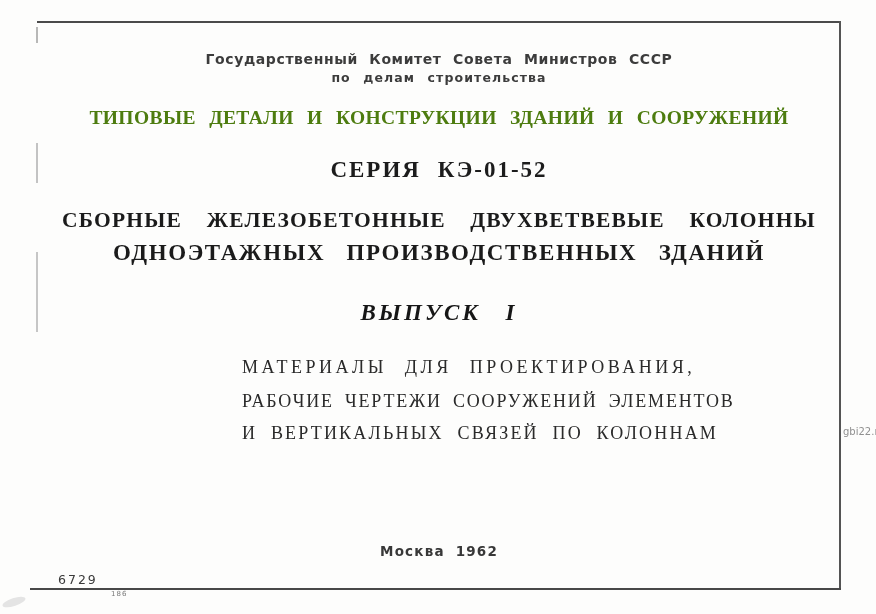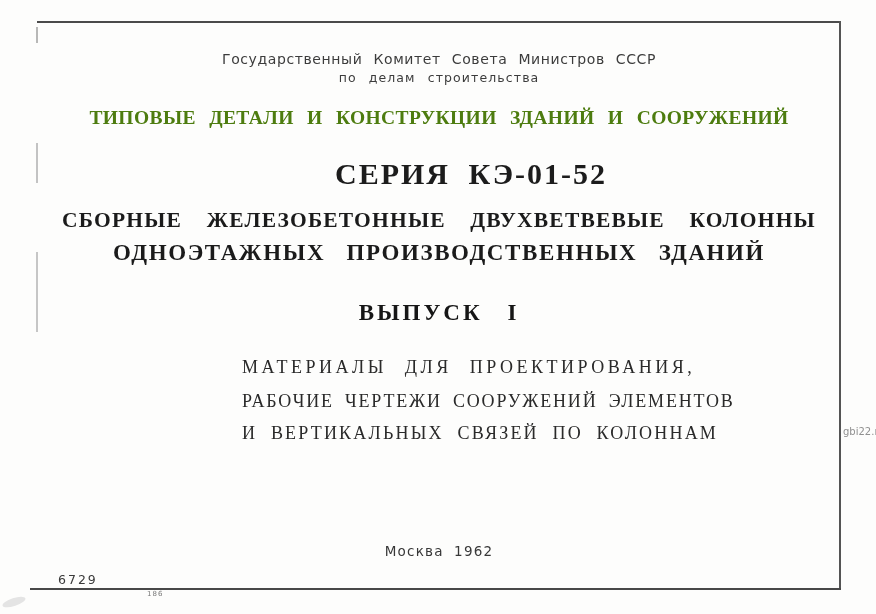--- a/index.html
+++ b/index.html
@@ -13,41 +13,41 @@
   }
   
   .b-top{position:absolute;left:37px;top:21px;width:804px;height:2px;background:#4b4b4b;}
   .b-right{position:absolute;left:839px;top:21px;width:2px;height:568px;background:#545454;}
   .b-bottom{position:absolute;left:30px;top:588px;width:811px;height:2px;background:#484848;}
   .tick-tl{position:absolute;left:36px;top:27px;width:2px;height:16px;background:#9a9a9a;opacity:.7;}
   .seg1{position:absolute;left:36px;top:143px;width:2px;height:40px;background:#c3c3c3;}
   .seg2{position:absolute;left:36px;top:252px;width:2px;height:80px;background:#c6c6c6;}
   .smudge{position:absolute;left:2px;top:598px;width:24px;height:8px;background:#e4e4e4;border-radius:50%;transform:rotate(-18deg);}
 
-  .center{position:absolute;left:37px;width:804px;text-align:center;white-space:nowrap;}
+  .center{position:absolute;left:37px;width:804px;text-align:center;white-space:nowrap;font-weight:bold;}
 
   
   .org1{top:51px;font-size:14px;letter-spacing:.6px;word-spacing:6px;color:#3c3c3c;}
   .org2{top:70px;font-size:12.5px;letter-spacing:1.1px;word-spacing:7px;color:#3c3c3c;}
   .imprint{top:543px;font-size:13.5px;letter-spacing:1.2px;word-spacing:5px;color:#383838;}
 
   
   .caption{top:107px;font-family:"Liberation Serif",serif;font-weight:600;font-size:19.5px;letter-spacing:.4px;word-spacing:8px;color:#4d7c0f;}
-  .series{top:157px;font-family:"Liberation Serif",serif;font-weight:700;font-size:30px;letter-spacing:2px;word-spacing:9px;color:#1c1c1c;padding-left:32px;}
+  .series{top:157px;font-family:"Liberation Serif",serif;font-weight:700;font-size:23px;letter-spacing:2px;word-spacing:9px;color:#1c1c1c;}
   .title1{top:208px;font-family:"Liberation Serif",serif;font-weight:700;font-size:21.5px;letter-spacing:1.2px;word-spacing:18px;color:#1b1b1b;}
   .title2{top:240px;font-family:"Liberation Serif",serif;font-weight:700;font-size:23px;letter-spacing:1.6px;word-spacing:14px;color:#1b1b1b;}
-  .issue{top:300px;font-family:"Liberation Serif",serif;font-weight:700;font-size:23px;letter-spacing:3px;word-spacing:16px;color:#161616;}
+  .issue{top:300px;font-family:"Liberation Serif",serif;font-weight:700;font-size:23px;letter-spacing:3px;word-spacing:16px;color:#161616;font-style:italic;}
 
   .sub{position:absolute;left:242px;font-family:"Liberation Serif",serif;font-size:18px;color:#2a2a2a;white-space:nowrap;}
   .sub1{top:357px;letter-spacing:3.5px;word-spacing:10px;}
   .sub2{top:391px;letter-spacing:1.8px;word-spacing:5px;}
   .sub3{top:423px;letter-spacing:2.2px;word-spacing:7px;}
 
   .docnum{position:absolute;left:58px;top:572px;font-size:12.5px;letter-spacing:2px;color:#3a3a3a;text-align:right;}
-  .pagemark{position:absolute;left:111px;top:590px;font-size:7px;letter-spacing:1px;color:#7a7a7a;margin-left:36px;}
+  .pagemark{position:absolute;left:111px;top:590px;font-size:7px;letter-spacing:1px;color:#7a7a7a;}
   .watermark{position:absolute;left:843px;top:426px;font-size:10px;color:#909090;white-space:nowrap;}
 </style>
 </head>
 <body>
 
 <div class="page">
 
   <div class="b-top"></div>
   <div class="b-right"></div>
   <div class="b-bottom"></div>

